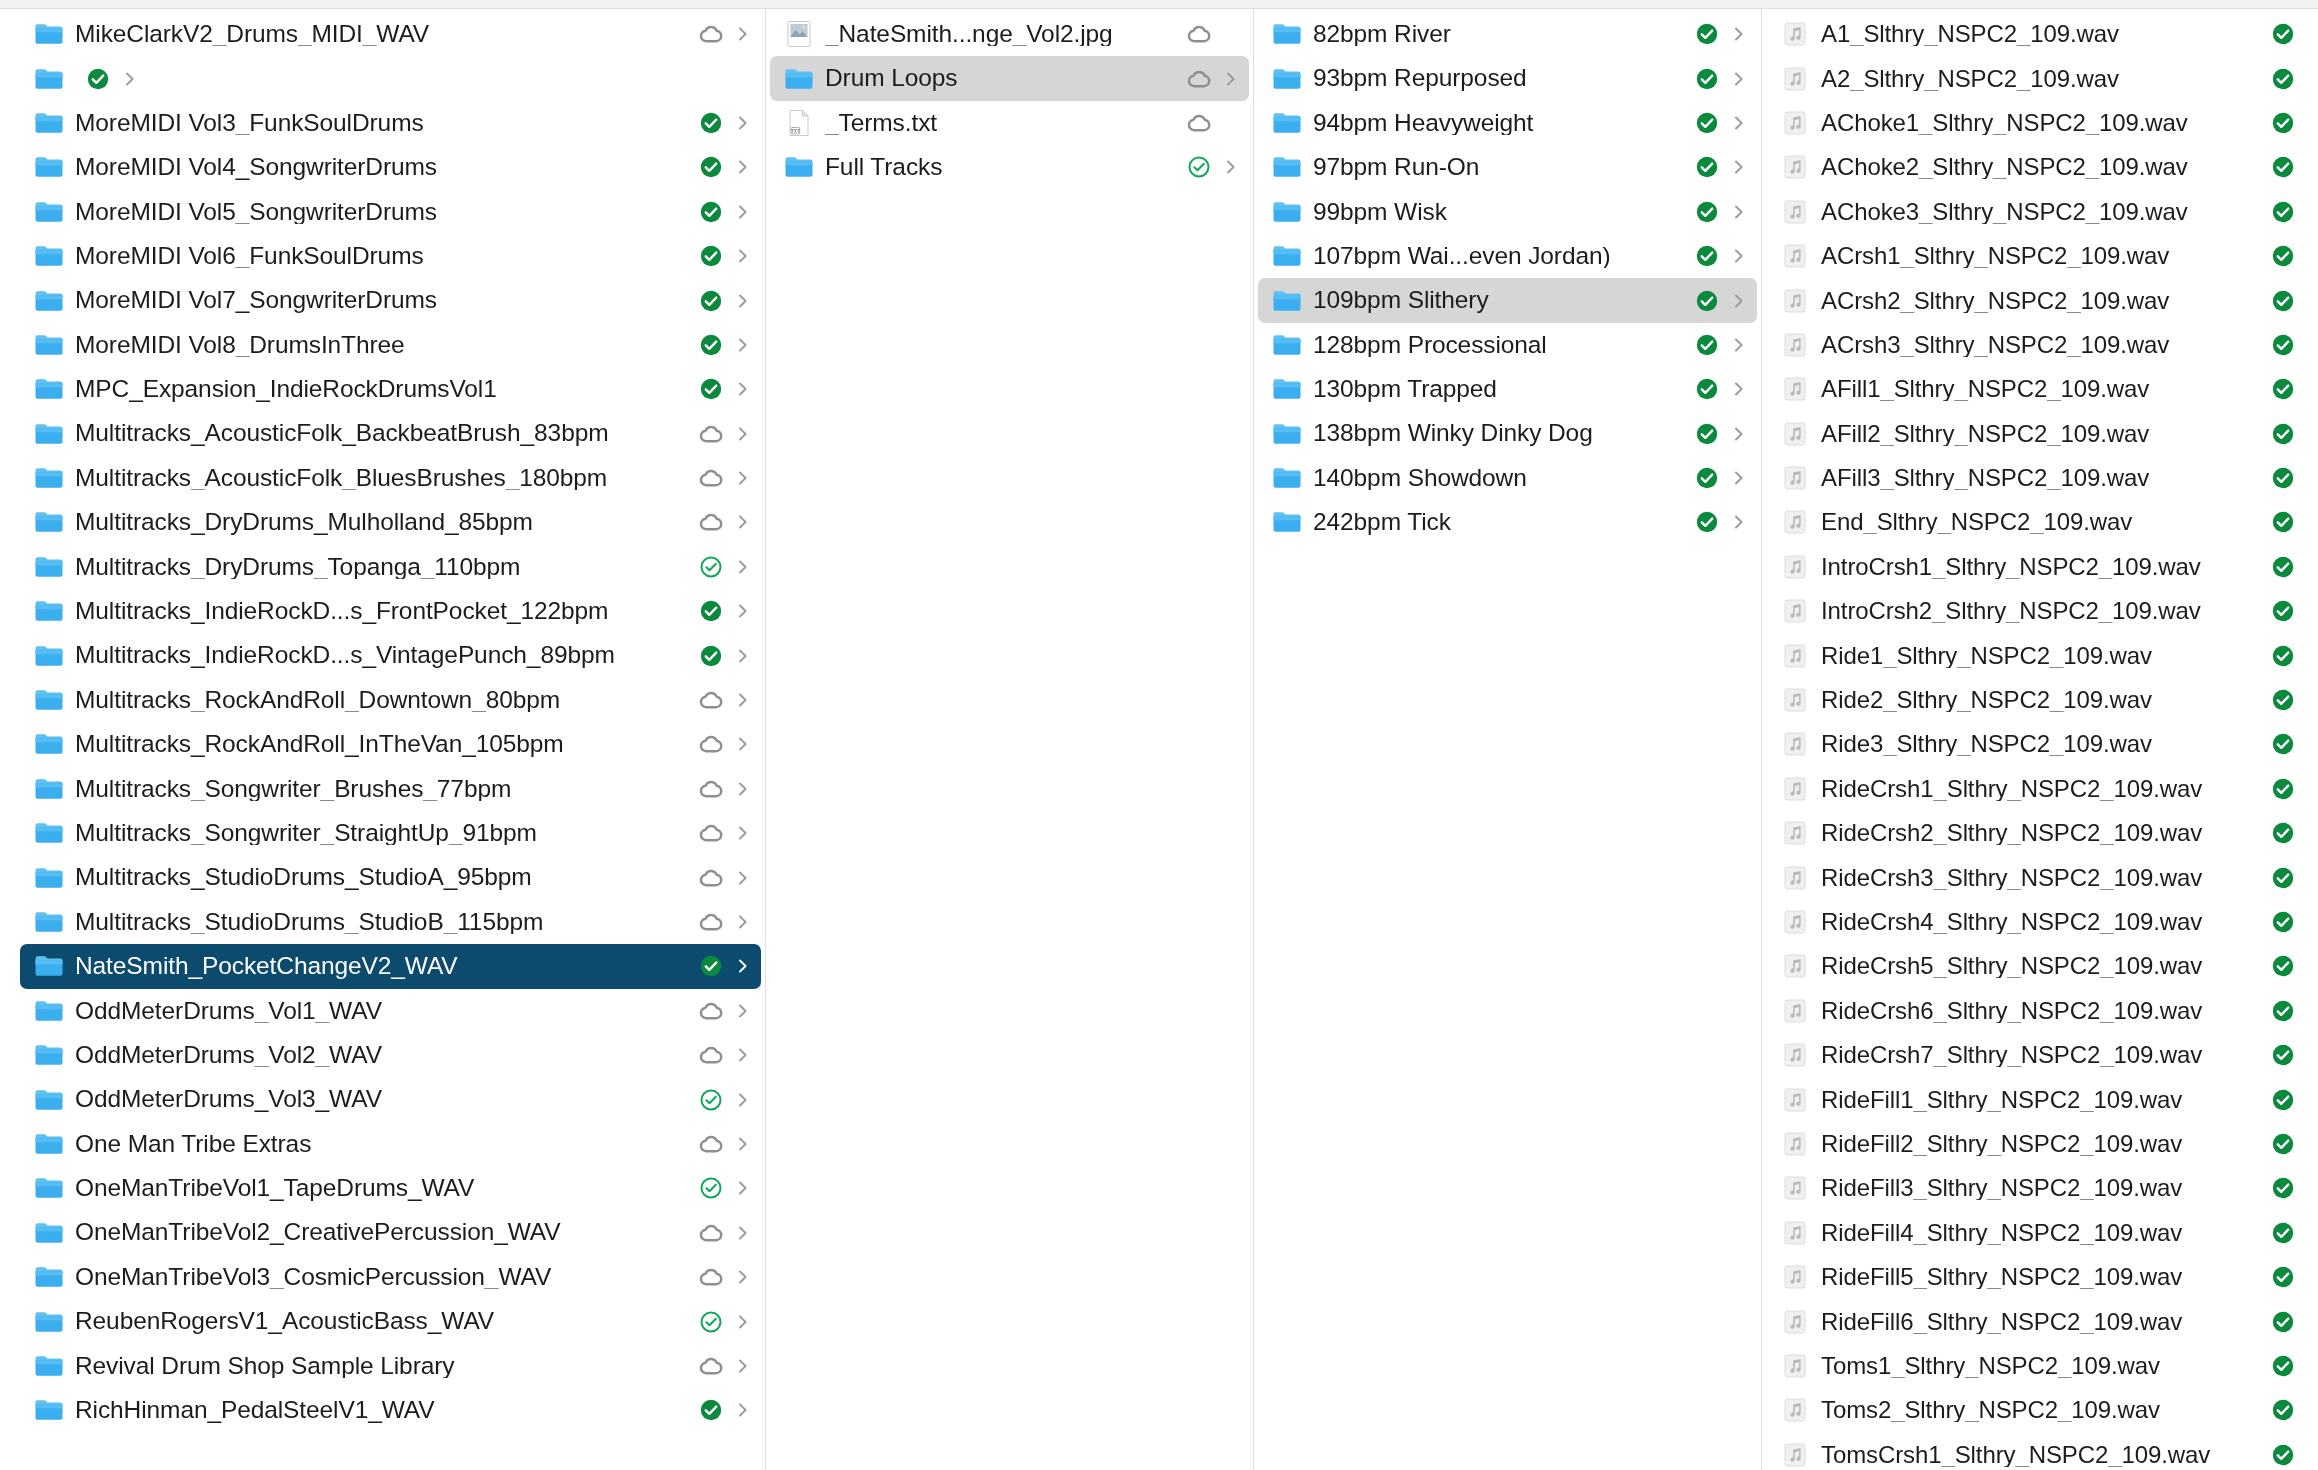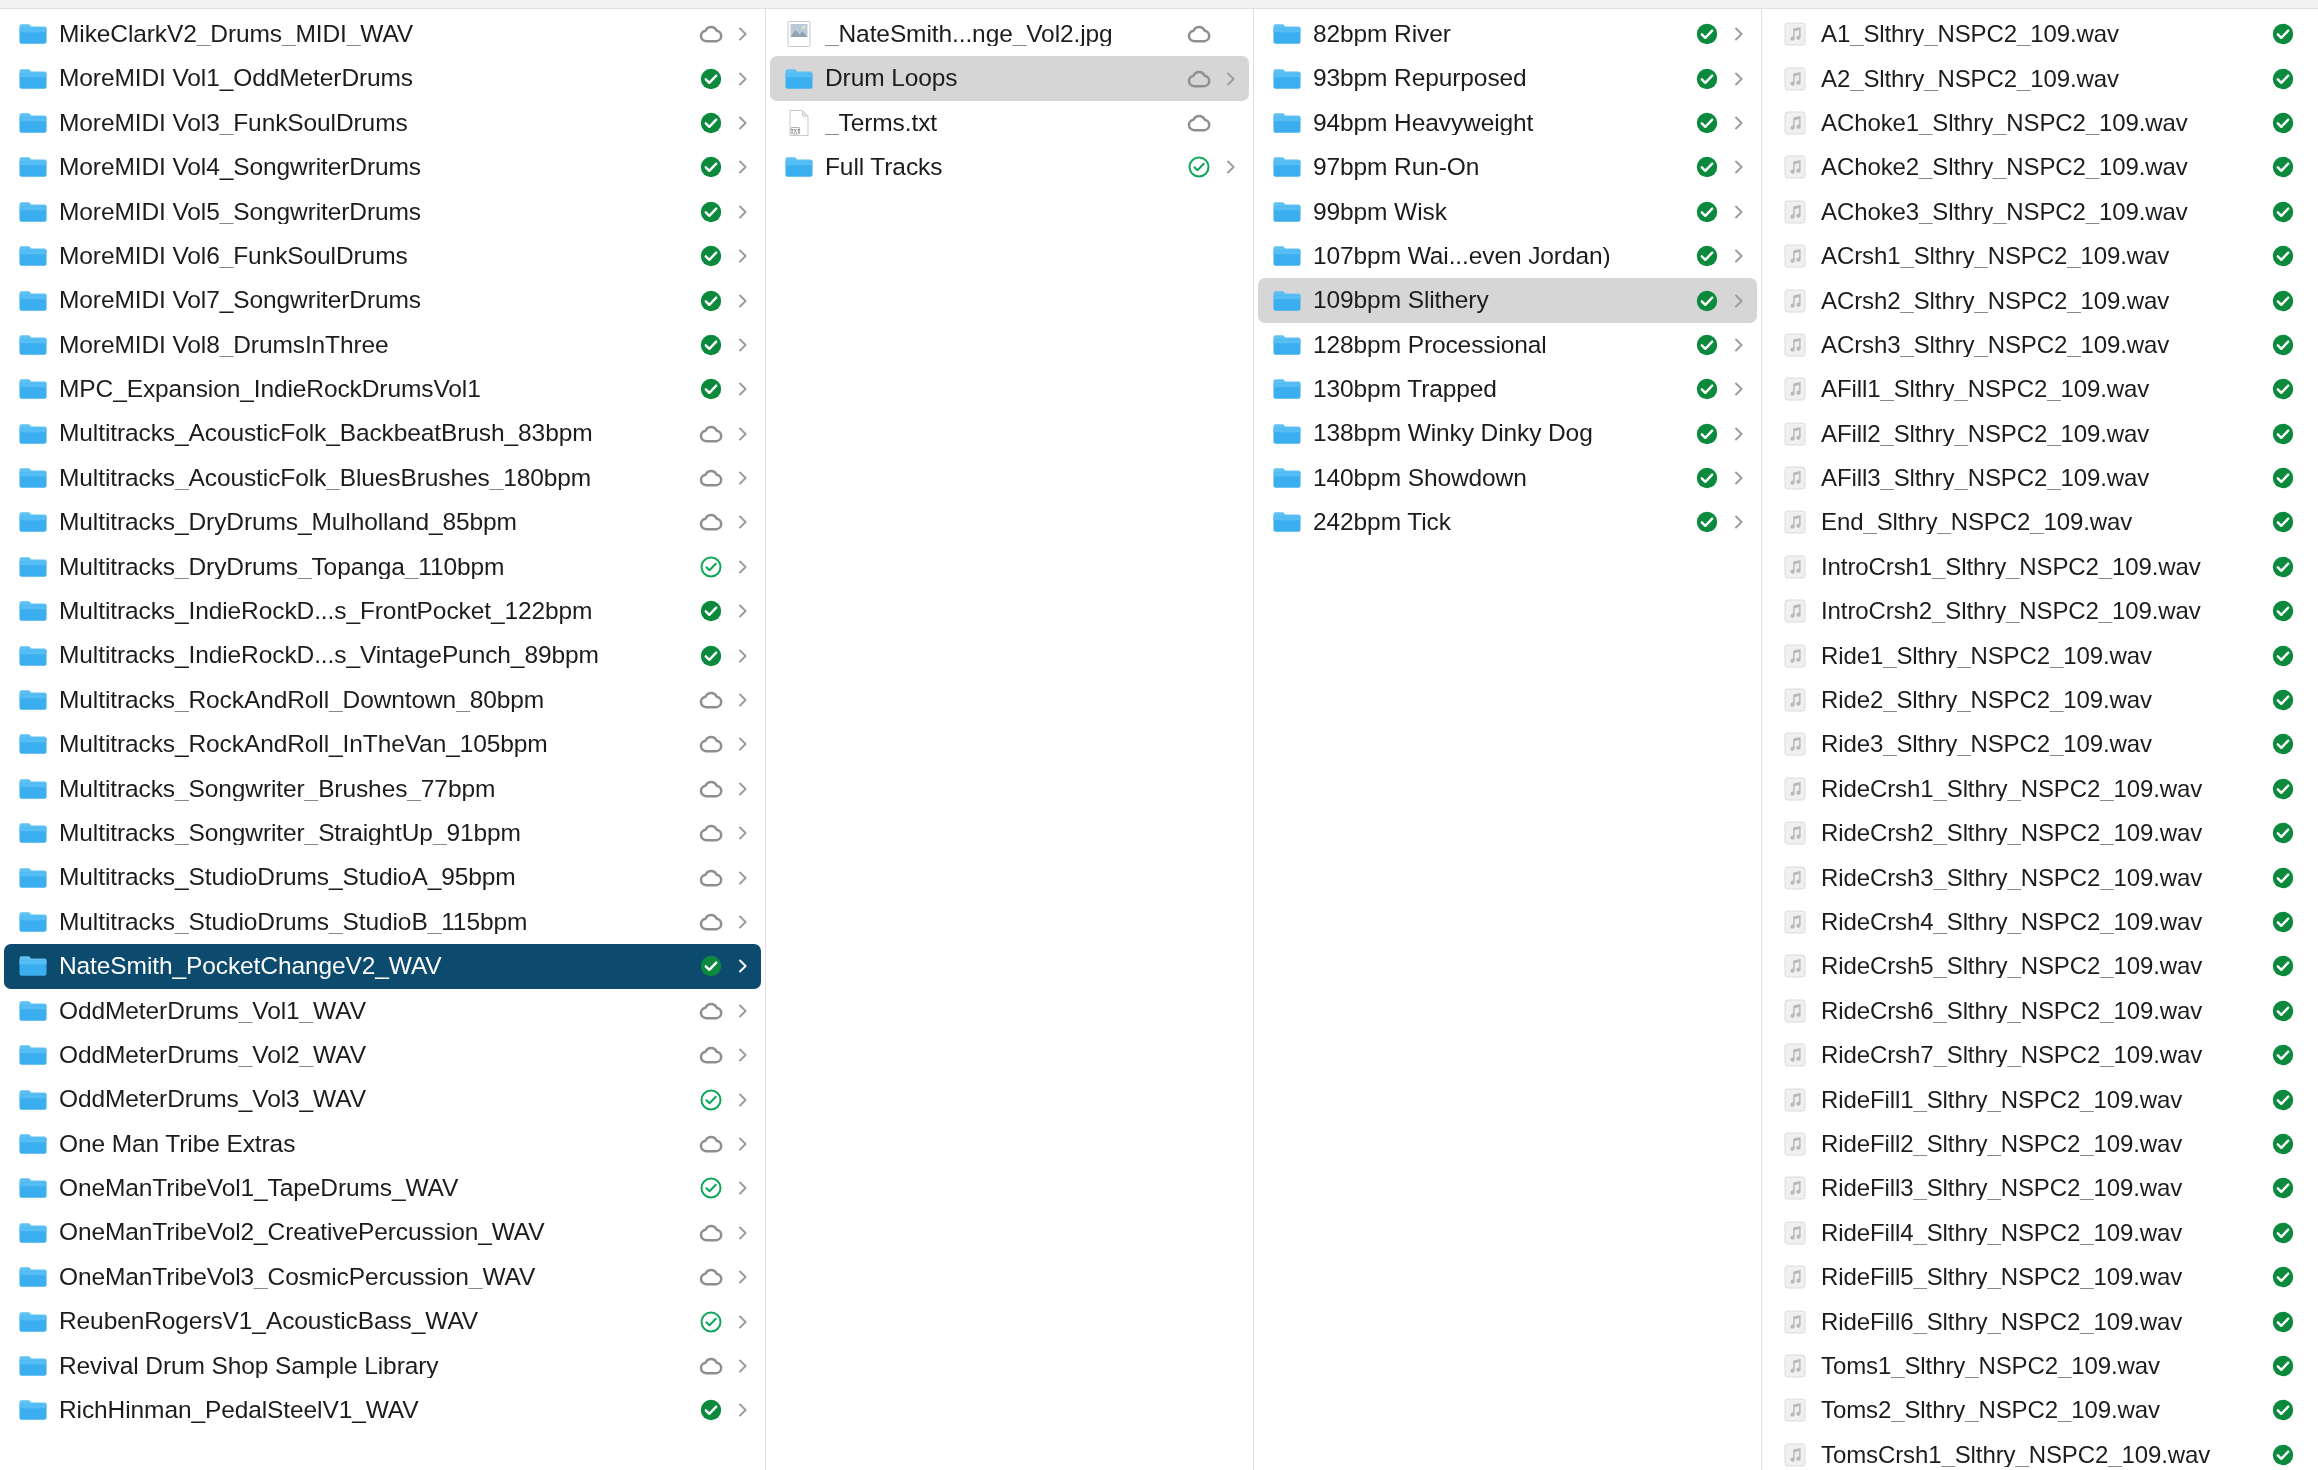--- a/index.html
+++ b/index.html
@@ -40,21 +40,21 @@
     position: relative;
     height: 100%;
     overflow: hidden;
     background: #ffffff;
     border-right: 1px solid #e0e0e0;
     padding-top: 3px;
   }
   .column.last { border-right: none; }
 
   
-  #column-1 { width: 766px; flex: 0 0 766px; }
+  #column-1 { width: 766px; flex: 0 0 766px; padding-left: 16px; }
   #column-2 { width: 488px; flex: 0 0 488px; }
   #column-3 { width: 508px; flex: 0 0 508px; }
   #column-4 { width: 556px; flex: 0 0 556px; }
 
   
   .row {
     display: flex;
     align-items: center;
     height: 44.4px;
     padding: 0 8px 0 14px;
@@ -139,21 +139,20 @@
           </span>
         </div>
         <div class="row">
           <span class="row-icon">
             <svg viewBox="0 0 30 30">
               <path d="M1.5 7.2a2 2 0 0 1 2-2h7.6l2.2 2.3h13.2a2 2 0 0 1 2 2v1.1H1.5z" fill="#5fc0f2"></path>
               <rect x="1.5" y="9.3" width="27" height="15.4" rx="2" fill="#3aaeef"></rect>
               <rect x="1.5" y="9.3" width="27" height="4" fill="#56bdf5"></rect>
             </svg>
           </span>
-          <span class="row-label">MoreMIDI Vol1_OddMeterDrums</span>
           <span class="row-status">
             <svg viewBox="0 0 26 26">
               <circle cx="13" cy="13" r="10.2" fill="#0b8a3d"></circle>
               <path d="M7.8 13.3 L11.3 16.8 L18.2 9.6" fill="none" stroke="#ffffff" stroke-width="2.4" stroke-linecap="round" stroke-linejoin="round"></path>
             </svg>
           </span>
           <span class="row-chevron">
             <svg viewBox="0 0 20 26">
               <path d="M7 7.5 L12.6 13 L7 18.5" fill="none" stroke="#9b9b9b" stroke-width="1.9" stroke-linecap="round" stroke-linejoin="round"></path>
             </svg>

